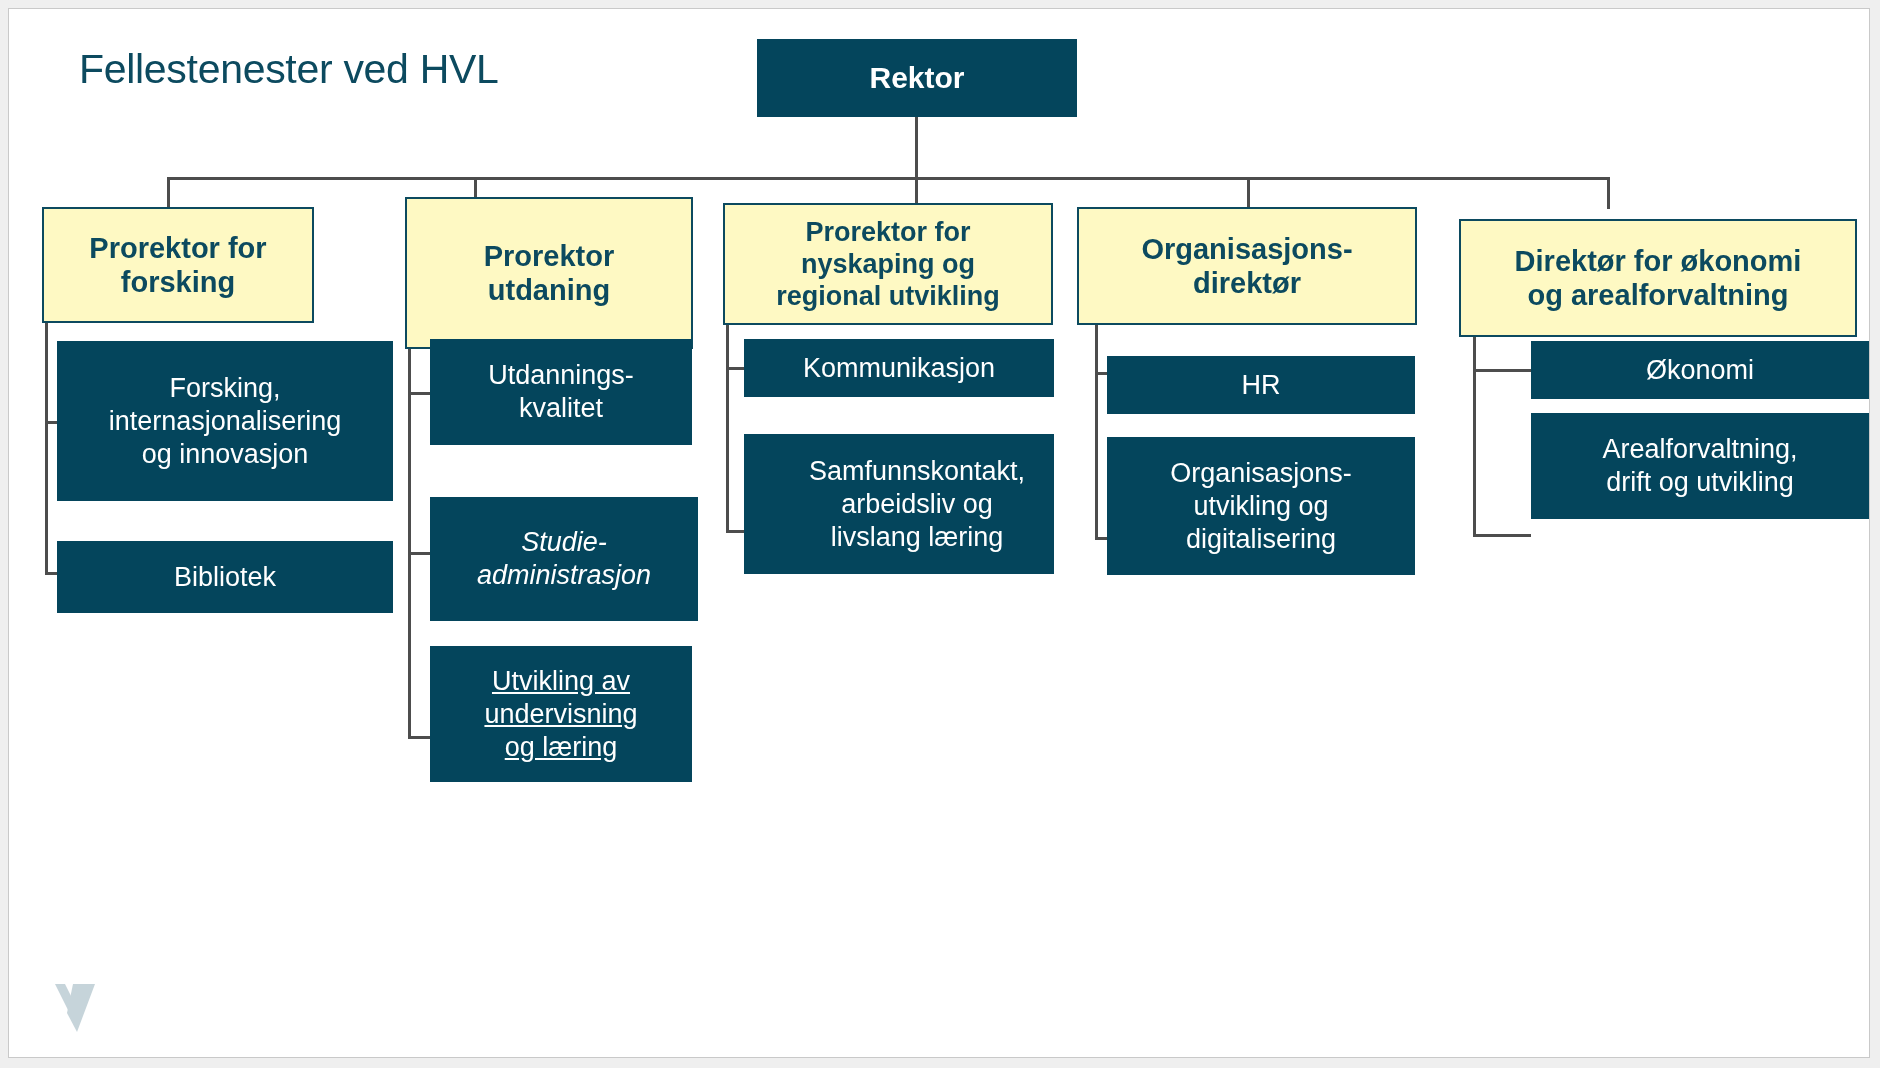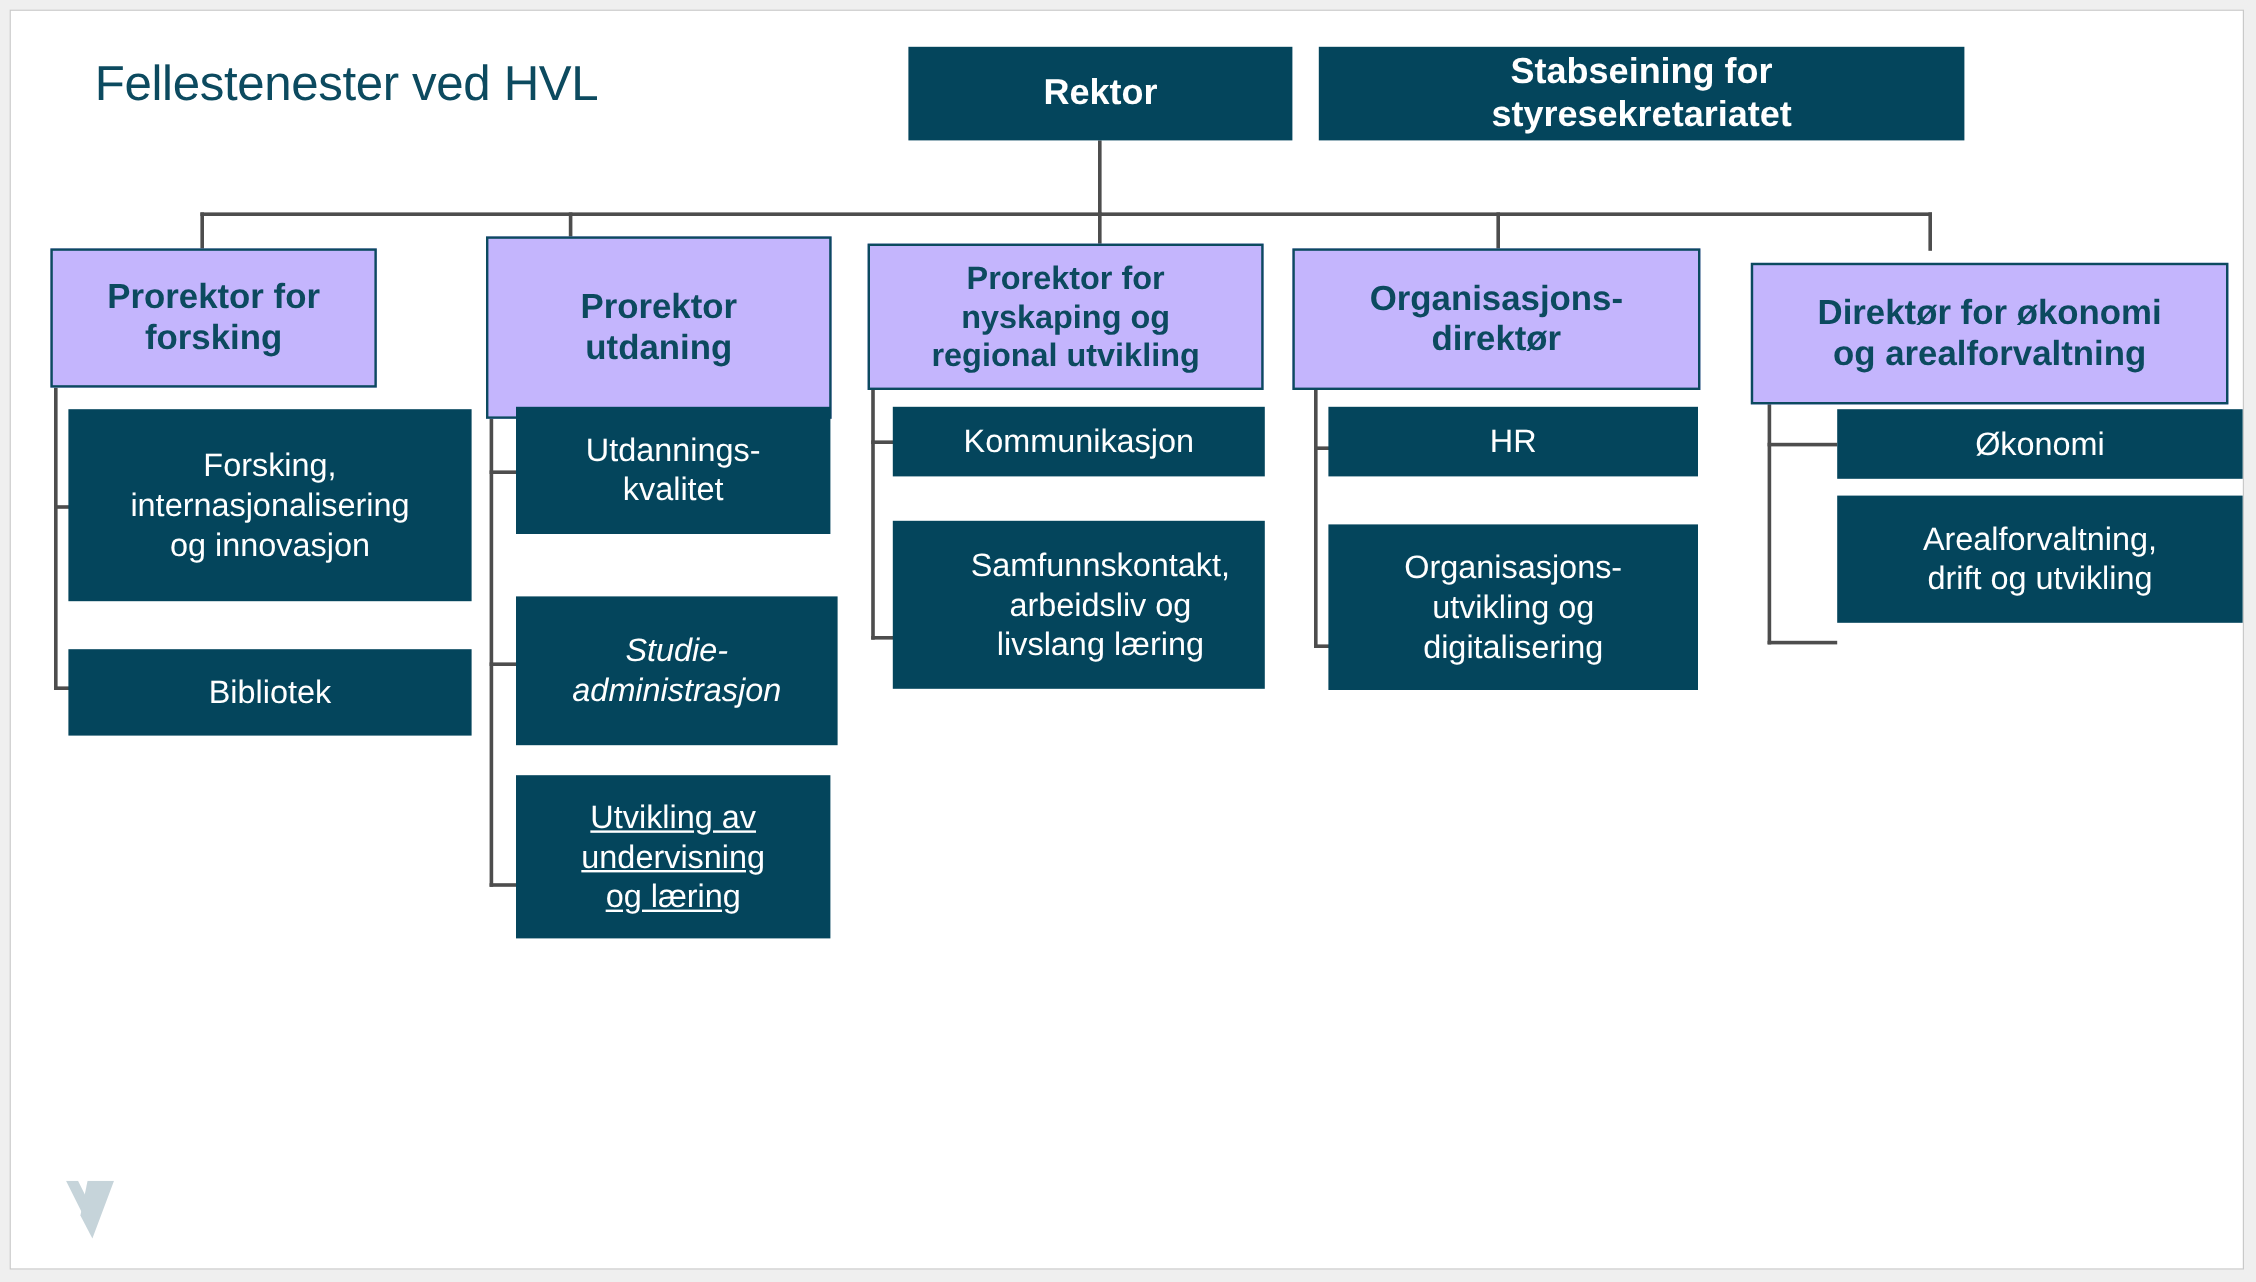--- a/index.html
+++ b/index.html
@@ -47,21 +47,21 @@
     display: block;
     width: 100%;
   }
   
   .n-dark {
     background: #04455c;
     color: #ffffff;
   }
   
   .n-light {
-    background: #c4b5fd;
+    background: #fef9c3;
     border: 2px solid #0c4a5f;
     color: #0c4a5f;
     font-weight: bold;
   }
   .t-top {
     font-size: 30px;
     line-height: 36px;
     font-weight: bold;
   }
   .t-head {
@@ -97,24 +97,20 @@
 <body>
 
 <div id="slide">
 
   <div id="title">Fellestenester ved HVL</div>
 
   <div class="node n-dark t-top" style="left:748px; top:30px; width:320px; height:78px;">
     <span>Rektor</span>
   </div>
 
-  <div class="node n-dark t-top" style="left:1090px; top:30px; width:538px; height:78px;">
-    <span style="white-space:pre-line;">Stabseining for
-styresekretariatet</span>
-  </div>
 
   <div class="line vline" style="left:906px; top:108px; height:62px;"></div>
 
   <div class="line hline" style="left:158px; top:168px; width:1443px;"></div>
 
   <div class="line vline" style="left:158px; top:168px; height:32px;"></div>
   <div class="line vline" style="left:465px; top:168px; height:32px;"></div>
   <div class="line vline" style="left:906px; top:168px; height:28px;"></div>
   <div class="line vline" style="left:1238px; top:168px; height:32px;"></div>
   <div class="line vline" style="left:1598px; top:168px; height:32px;"></div>
@@ -186,21 +182,21 @@
 
   <div class="node n-light t-head" style="left:1068px; top:198px; width:340px; height:118px;">
     <span style="white-space:pre-line;">Organisasjons-
 direktør</span>
   </div>
 
   <div class="line vline" style="left:1086px; top:316px; height:215px;"></div>
   <div class="line hline" style="left:1086px; top:363px; width:22px;"></div>
   <div class="line hline" style="left:1086px; top:528px; width:22px;"></div>
 
-  <div class="node n-dark t-leaf" style="left:1098px; top:330px; width:308px; height:58px;">
+  <div class="node n-dark t-leaf" style="left:1098px; top:347px; width:308px; height:58px;">
     <span style="white-space:pre-line;">HR</span>
   </div>
 
   <div class="node n-dark t-leaf" style="left:1098px; top:428px; width:308px; height:138px;">
     <span style="white-space:pre-line;">Organisasjons-
 utvikling og
 digitalisering</span>
   </div>
 
   <div class="node n-light t-head" style="left:1450px; top:210px; width:398px; height:118px;">

